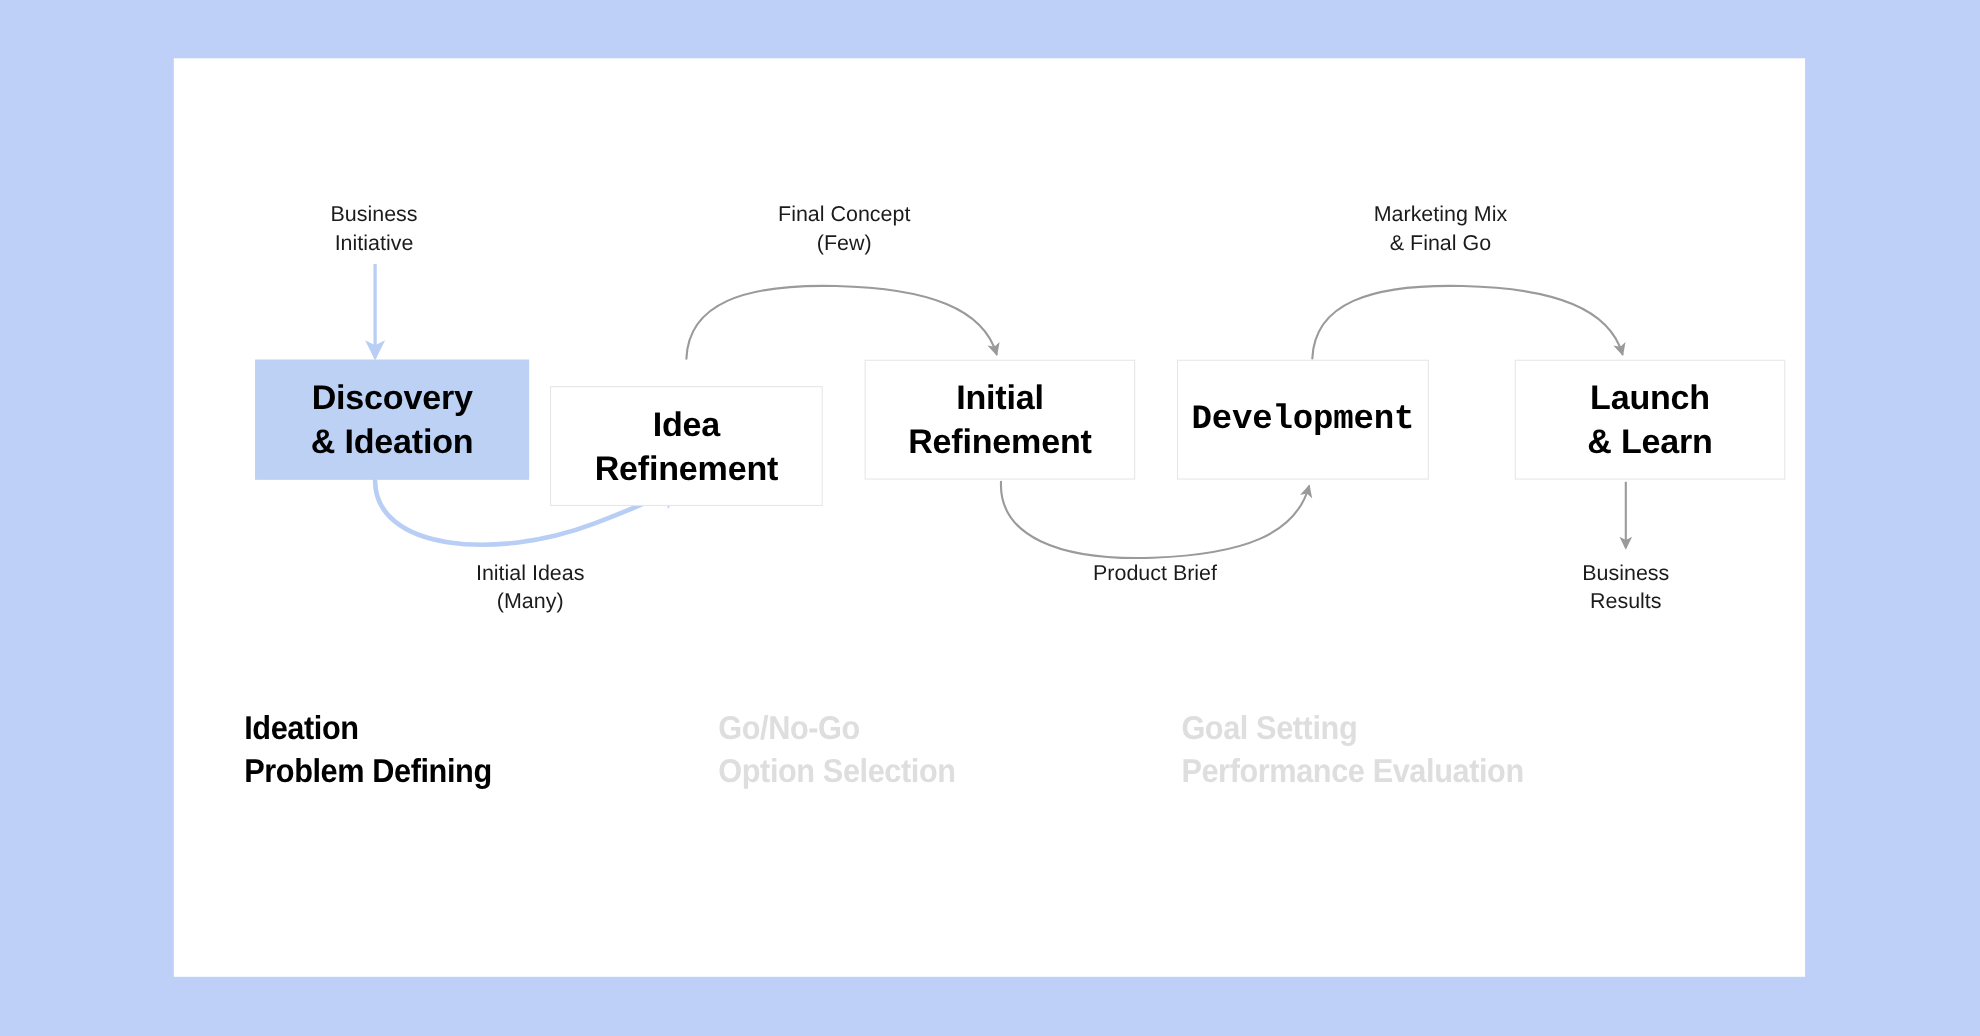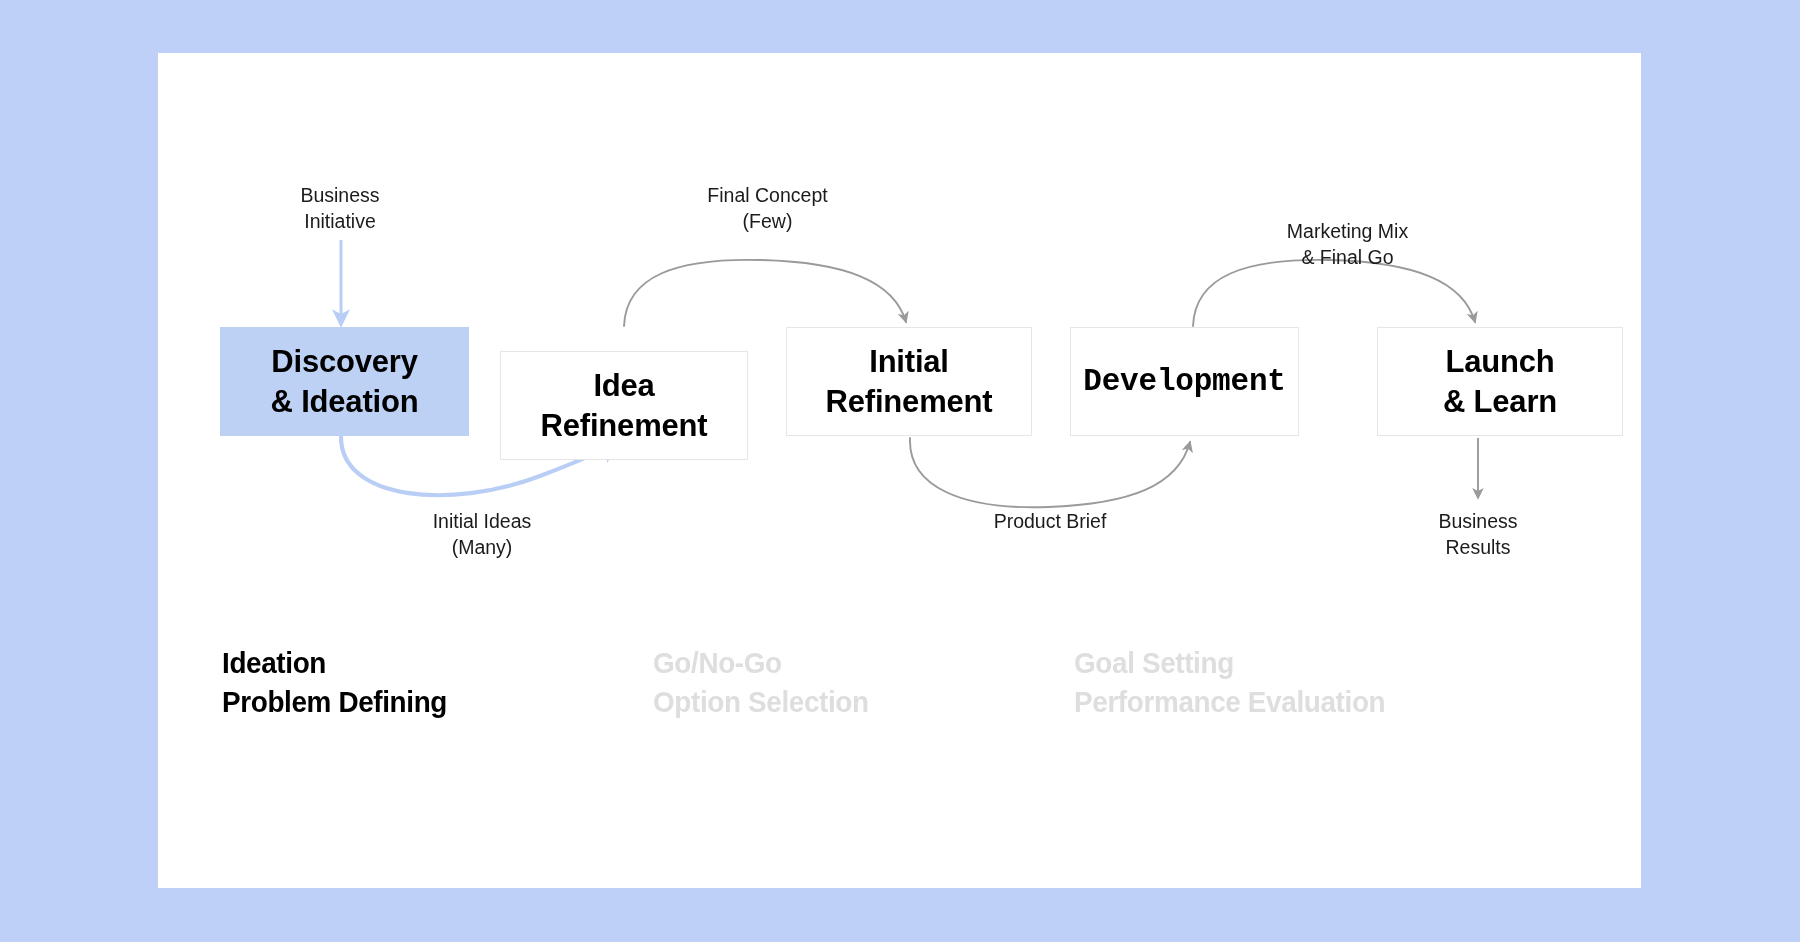--- a/index.html
+++ b/index.html
@@ -115,21 +115,21 @@
 
     <g>
       <path d="M 1193 326 C 1195 276 1245 258 1330 260 C 1414 262 1463 281 1475 322" fill="none" stroke="#9a9a9a" stroke-width="1.9" stroke-linecap="round" marker-end="url(#arrowGray)"></path>
     </g>
 
     <g>
       <line x1="1478" y1="438" x2="1478" y2="498" stroke="#9a9a9a" stroke-width="1.9" marker-end="url(#arrowGray)"></line>
     </g>
   </svg>
 
-  <div class="stage-box highlight" style="left:220px; top:327px; width:249px; height:109px;">
+  <div class="stage-box highlight" style="left:232px; top:327px; width:249px; height:109px;">
     <span>Discovery
 &amp; Ideation</span>
   </div>
 
   <div class="stage-box" style="left:500px; top:327px; width:248px; height:109px;margin-top:24px;">
     <span>Idea
 Refinement</span>
   </div>
 
   <div class="stage-box" style="left:786px; top:327px; width:246px; height:109px;">
@@ -145,21 +145,21 @@
     <span>Launch
 &amp; Learn</span>
   </div>
 
   <div class="flow-label" style="left:240px; top:182px; width:200px;">Business
 Initiative</div>
 
   <div class="flow-label" style="left:660px; top:182px; width:215px;">Final Concept
 (Few)</div>
 
-  <div class="flow-label" style="left:1235px; top:182px; width:225px;margin-top:36px;">Marketing Mix
+  <div class="flow-label" style="left:1197px; top:182px; width:225px;">Marketing Mix
 &amp; Final Go</div>
 
   <div class="flow-label" style="left:382px; top:508px; width:200px;">Initial Ideas
 (Many)</div>
 
   <div class="flow-label" style="left:950px; top:508px; width:200px;">Product Brief</div>
 
   <div class="flow-label" style="left:1378px; top:508px; width:200px;">Business
 Results</div>
 

